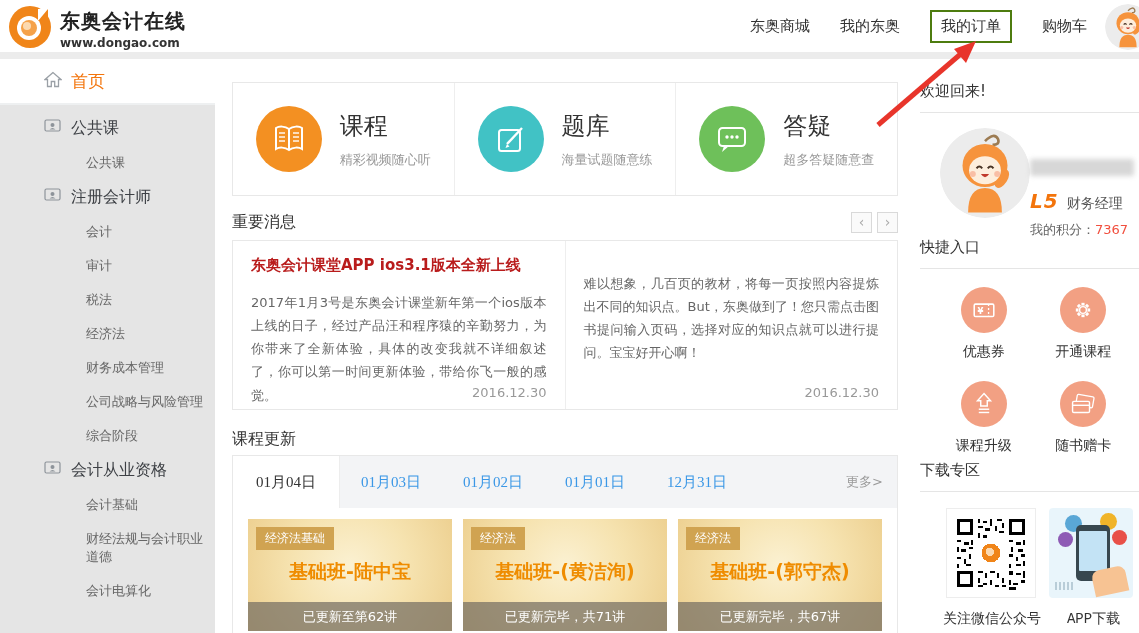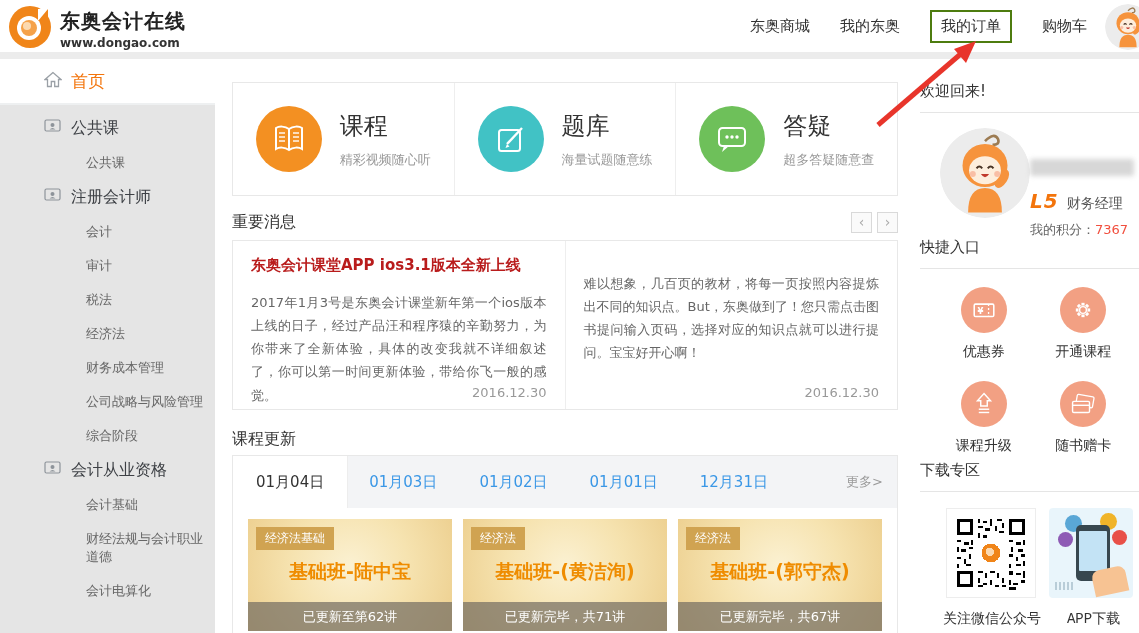--- a/index.html
+++ b/index.html
@@ -51,21 +51,21 @@
   .news-card { flex:1; padding:15px 18px; position:relative; cursor:pointer; }
   .news-card + .news-card { border-left:1px solid #eee; }
   .news-title { font-size:15px; font-weight:bold; color:#b91c1c; white-space:nowrap; overflow:hidden; }
   .news-body { font-size:13px; color:#666; line-height:1.78; margin-top:16px; text-align:justify; }
   .news-date { position:absolute; right:18px; bottom:9px; font-size:13px; color:#999; }
 
   .updates-title { position:absolute; left:232px; top:429px;font-family:Liberation Mono, monospace; }
   .updates-box { position:absolute; left:232px; top:455px; width:666px; height:178px; background:#fff;
                  border:1px solid #e8e8e8; border-bottom:none; }
   .tab-bar { height:52px; background:#f3f4f6; display:flex; align-items:center; font-size:15px; }
-  .tab { padding:0 21px; color:#3a97e6; cursor:pointer; line-height:52px; }
+  .tab { padding:0 21px; color:#3a97e6; cursor:pointer; line-height:52px;font-family:Liberation Serif, serif; }
   .tab.active { background:#fff; color:#333; padding:0 23px; border-right:1px solid #ededed; }
   .more-link { margin-left:auto; color:#999; font-size:13px; padding-right:14px; cursor:pointer; }
 
   .cards-row { display:flex; gap:11px; padding:11px 15px 16px 15px; }
   .course-card { width:204px; height:112px; position:relative; cursor:pointer; overflow:hidden;
                  background:radial-gradient(circle at 50% 42%, #fbf1d2 0%, #f6e3b0 48%, #ecce8d 100%); }
   .card-badge { position:absolute; top:8px; left:8px; background:#d0a351; color:#fff; font-size:12px; padding:3px 9px; }
   .card-title { position:absolute; top:40px; left:0; width:100%; text-align:center; font-size:19px; font-weight:bold; color:#ef8c00; }
   .card-footer { position:absolute; bottom:0; left:0; width:100%; height:29px; background:rgba(116,110,98,0.72);
                  color:#fff; font-size:13px; display:flex; align-items:center; justify-content:center; }

